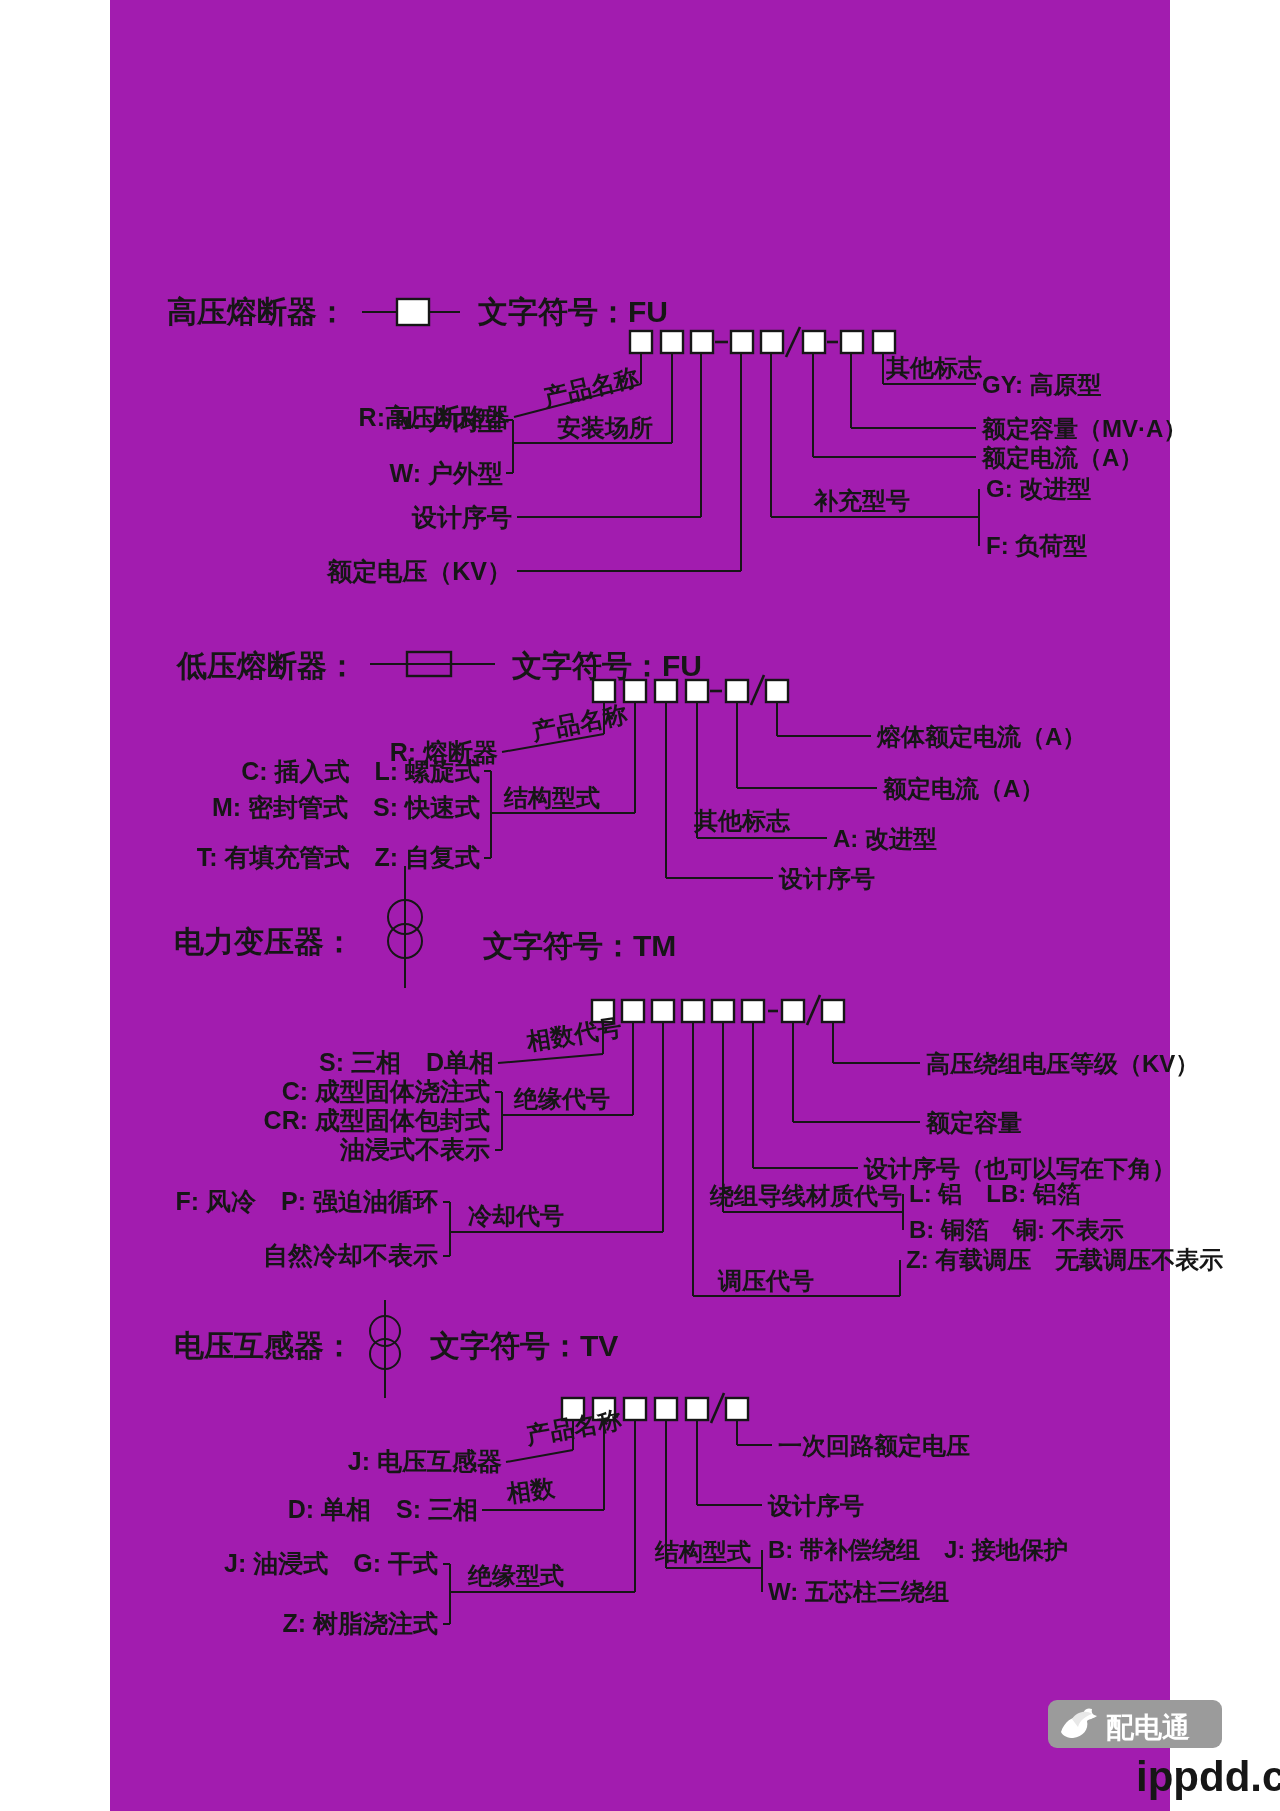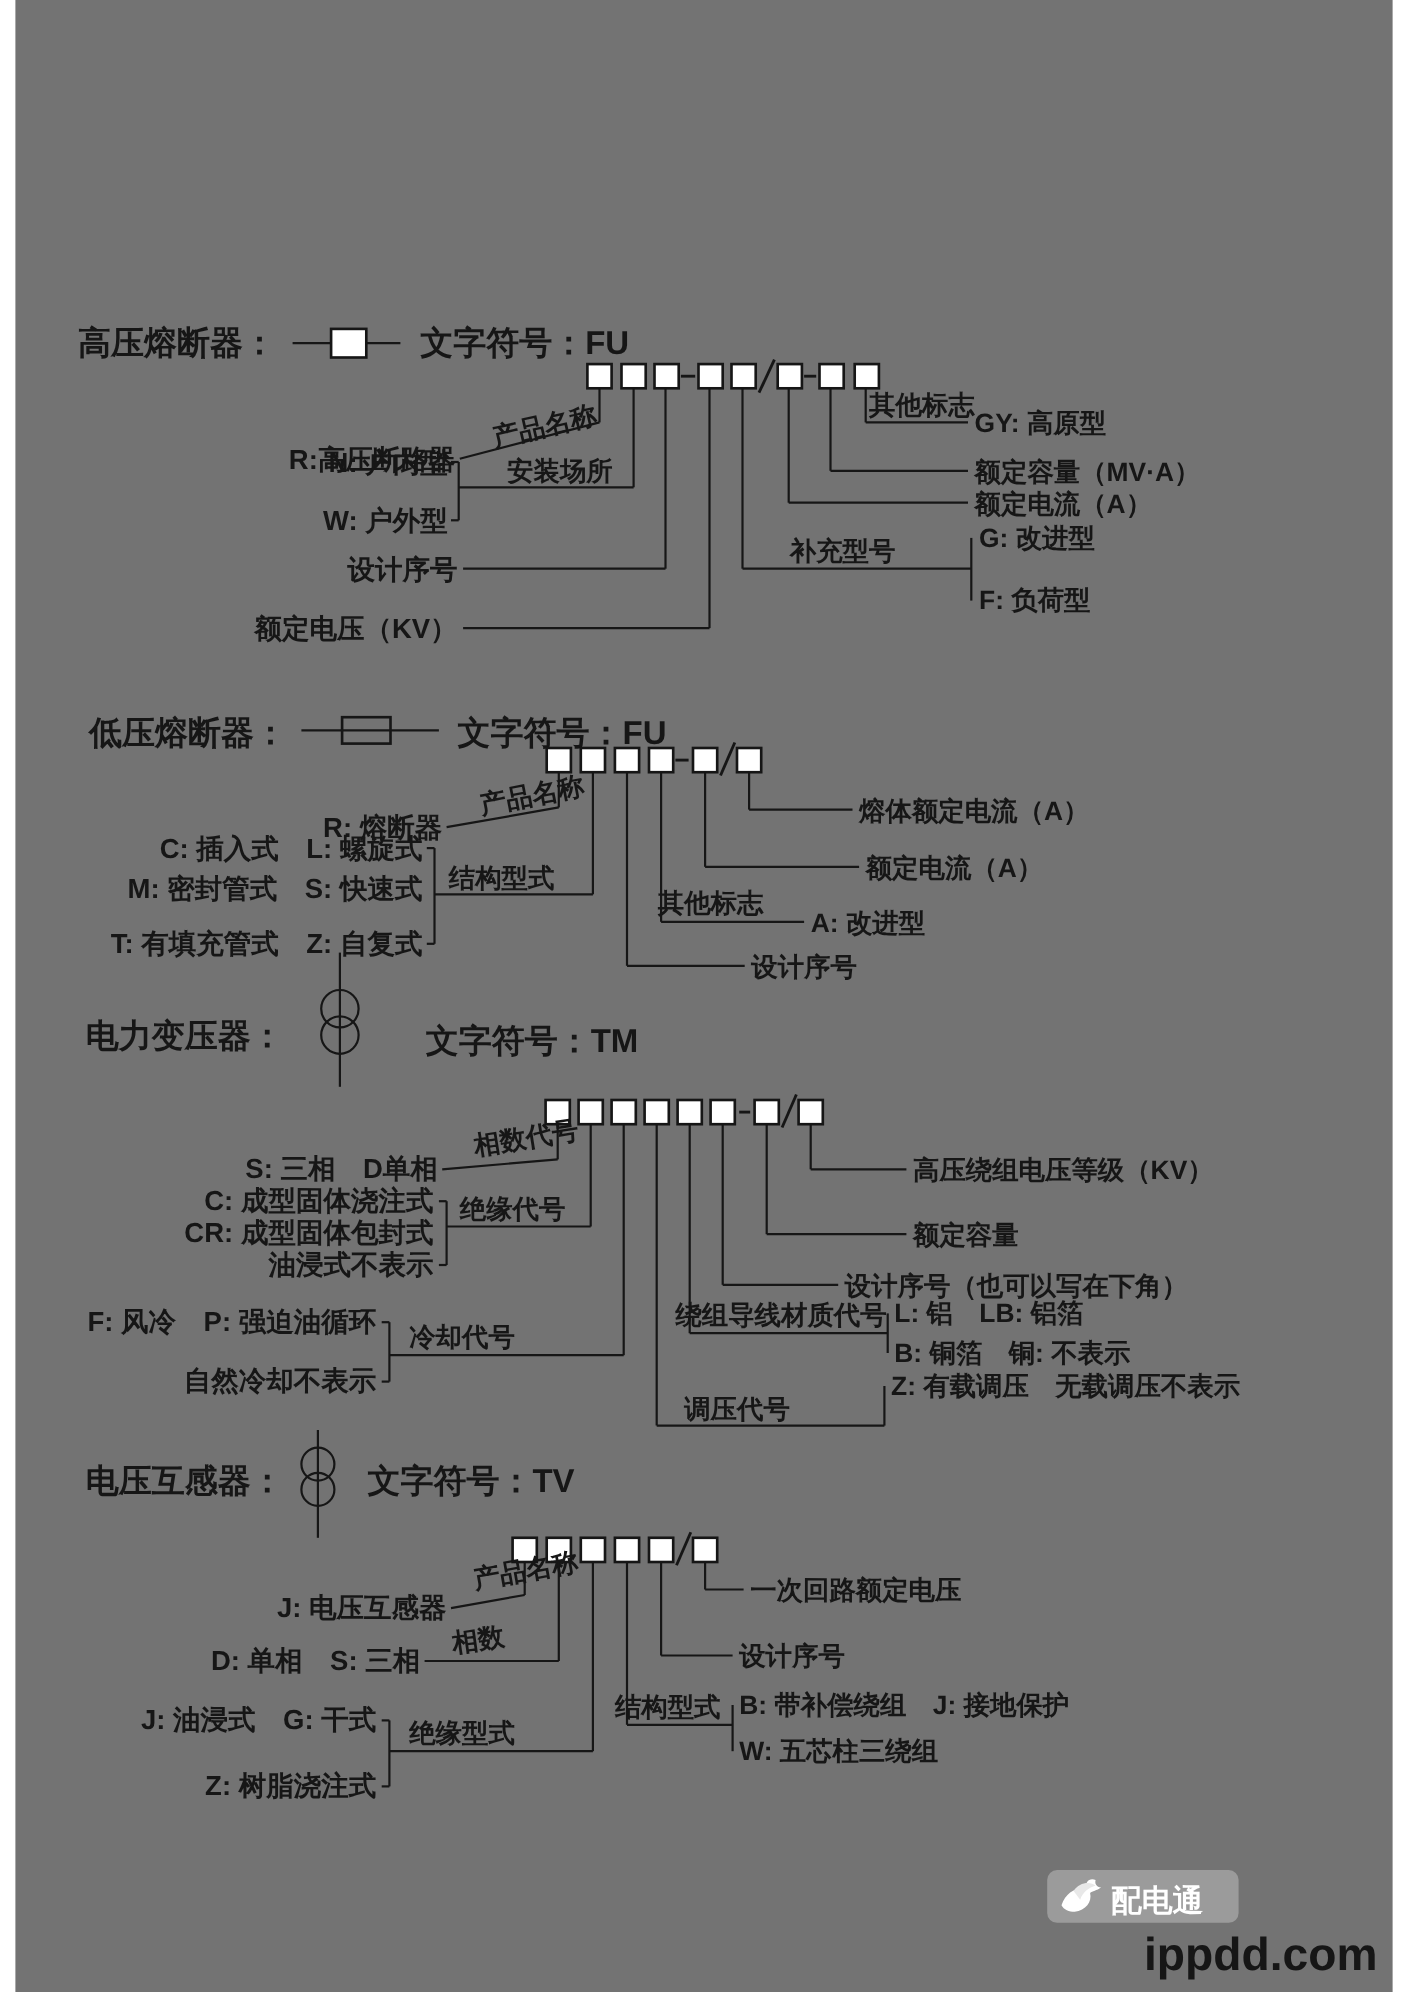--- a/index.html
+++ b/index.html
@@ -1,16 +1,16 @@
 <!DOCTYPE html>
 <html><head>
 <meta charset="utf-8">
 <style>
   html,body{margin:0;padding:0;background:#fff;}
-  #page{position:relative;width:1252px;height:1811px;background:#737373;margin:0 auto;
+  #page{position:relative;width:1060px;height:1811px;background:#a21caf;margin:0 auto;
         font-family:"Liberation Sans","DejaVu Sans",sans-serif;}
   svg text{font-family:"Liberation Sans","DejaVu Sans",sans-serif;font-weight:700;
            font-size:24px;fill:#161616;}
   svg text.t30{font-size:30px;}
   svg text.t25{font-size:25px;}
   svg text.r{text-anchor:end;}
   svg line{stroke:#161616;stroke-width:2;}
   svg line.thick{stroke-width:2.6;}
   svg rect.bx{fill:#ffffff;stroke:#161616;stroke-width:2.4;}
   svg rect.bx0{fill:none;stroke:#161616;stroke-width:2.4;}

